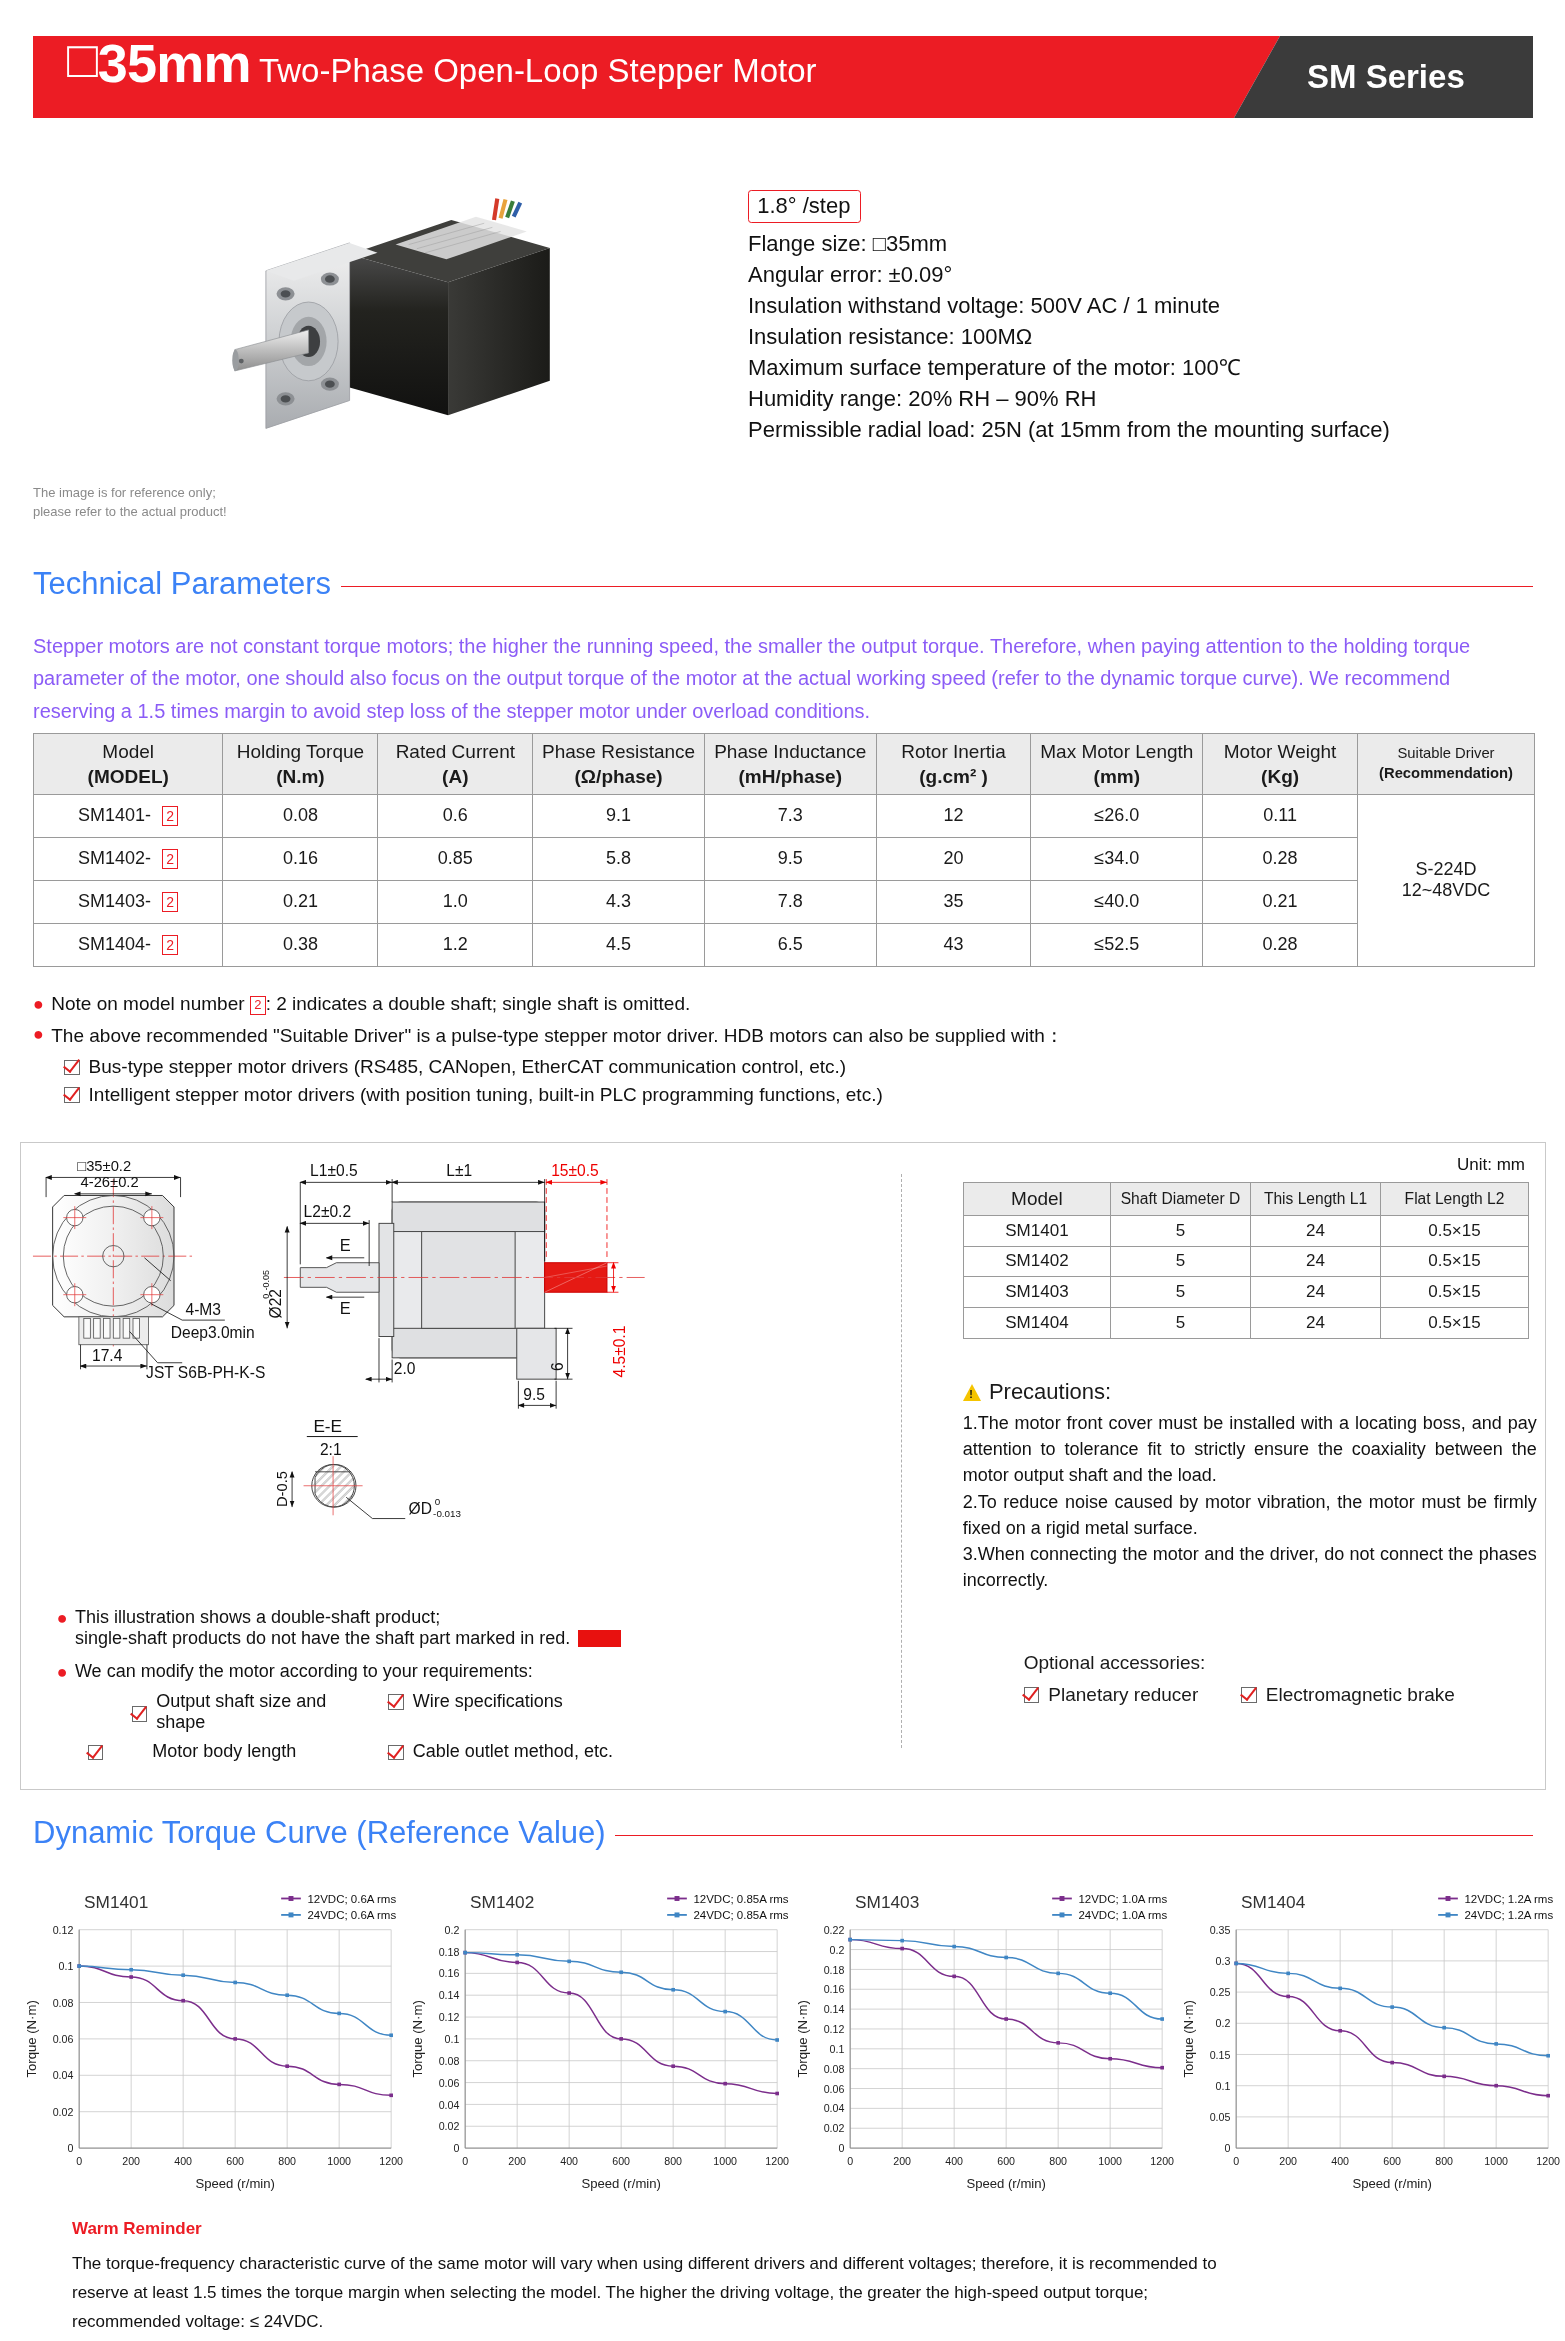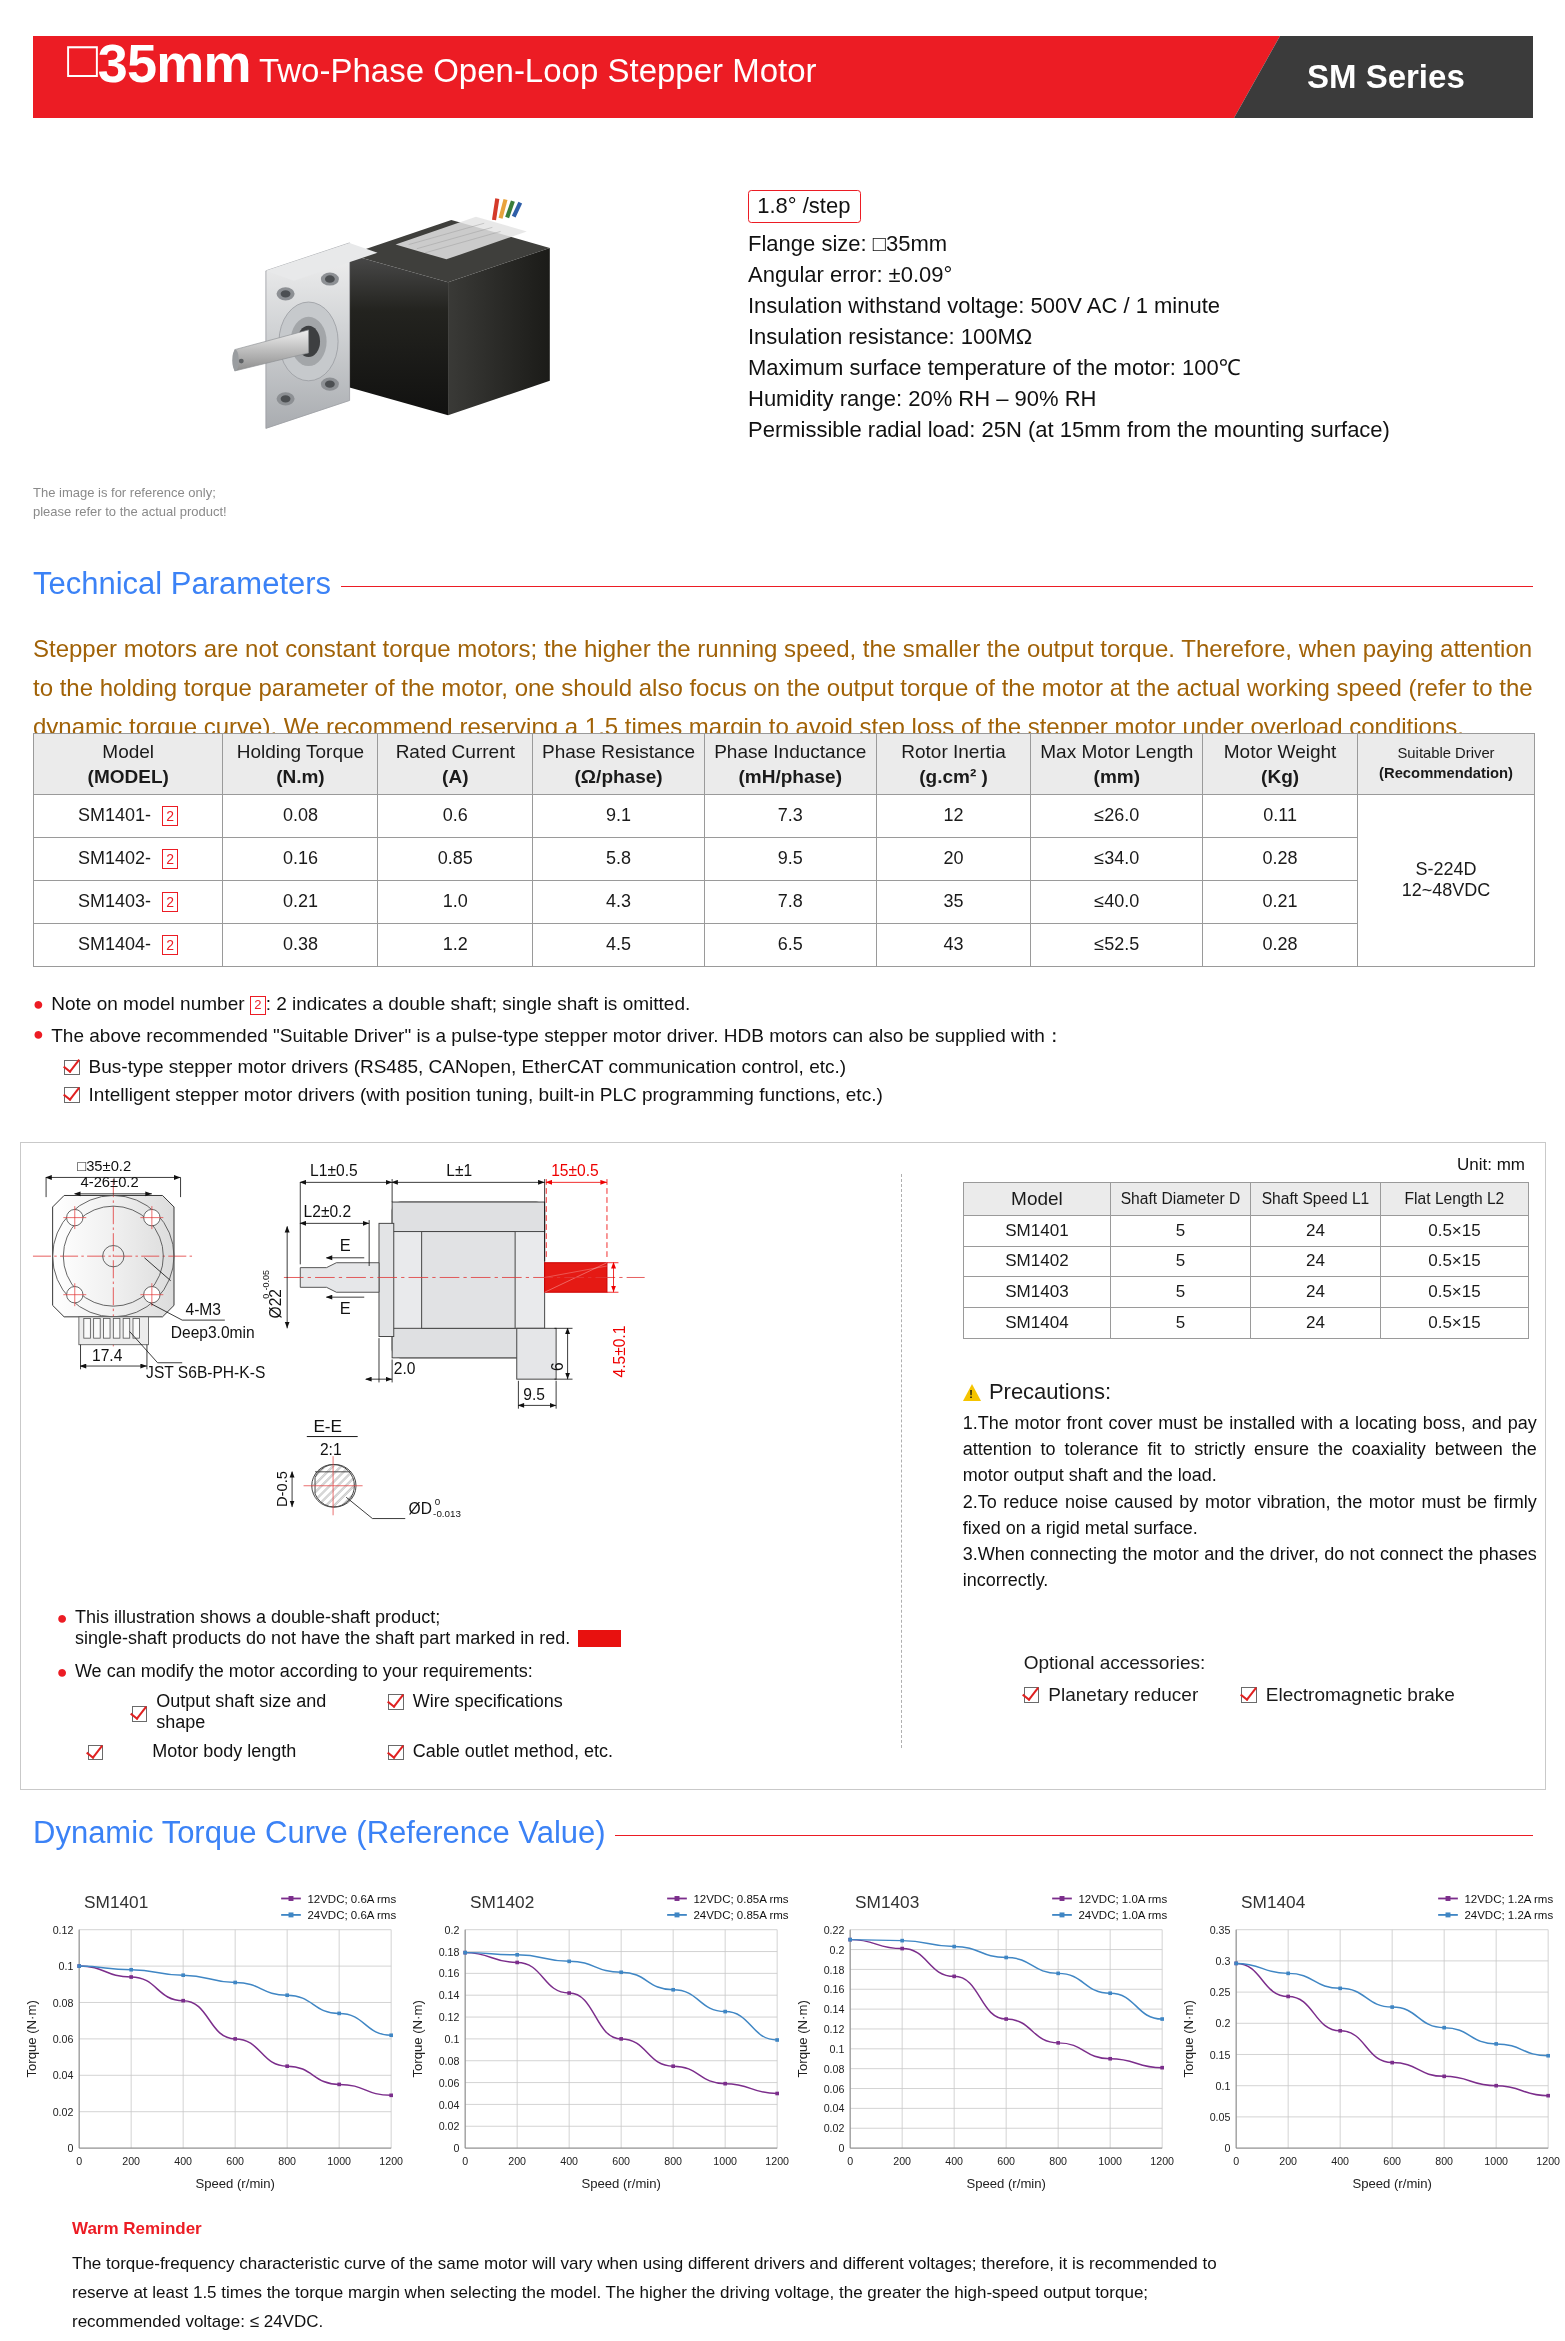--- a/index.html
+++ b/index.html
@@ -45,21 +45,21 @@
   }
   .spec-line { font-size:22px; line-height:1.41; color:#111; white-space:nowrap; }
 
   
   .sec-head { position:absolute; display:flex; align-items:center; width:1500px; left:33px; }
   .sec-head .txt { color:#3b82f6; font-size:31px; white-space:nowrap; }
   .sec-head .rule { flex:1; height:1.6px; background:#ec1c24; margin-left:9.8px; margin-top:4.9px; }
 
   
   .intro { position:absolute; left:33px; top:630px; width:1502px;
-           font-size:24px; line-height:1.62; color:#a16207; text-align:left; }
+           font-size:20px; line-height:1.62; color:#8b5cf6; text-align:left; }
 
   
   .tbl-main { position:absolute; left:33px; top:733px; width:1502px;
               border-collapse:collapse; font-size:18px; }
   .tbl-main th, .tbl-main td {
     border:0.8px solid #9a9a9a; text-align:center; vertical-align:middle; padding:0;
   }
   .tbl-main thead th { background:#ebebeb; height:59px; font-weight:400; font-size:19px; line-height:1.32; padding:4.9px 2.5px; }
   .tbl-main thead th .u { display:block;font-weight:bold; }
   .tbl-main tbody td { height:43px; }
@@ -609,21 +609,21 @@
     <colgroup>
         <col style="width:148px">
         <col style="width:140px">
         <col style="width:131px">
         <col style="width:148px">
       </colgroup>
     <thead>
       <tr>
         <th class="m">Model</th>
         <th>Shaft Diameter D</th>
-        <th>Shaft Speed L1</th>
+        <th>This Length L1</th>
         <th>Flat Length L2</th>
       </tr>
     </thead>
     <tbody>
       <tr>
         <td class="mdl">SM1401</td>
         <td>5</td>
         <td>24</td>
         <td>0.5×15</td>
       </tr>

